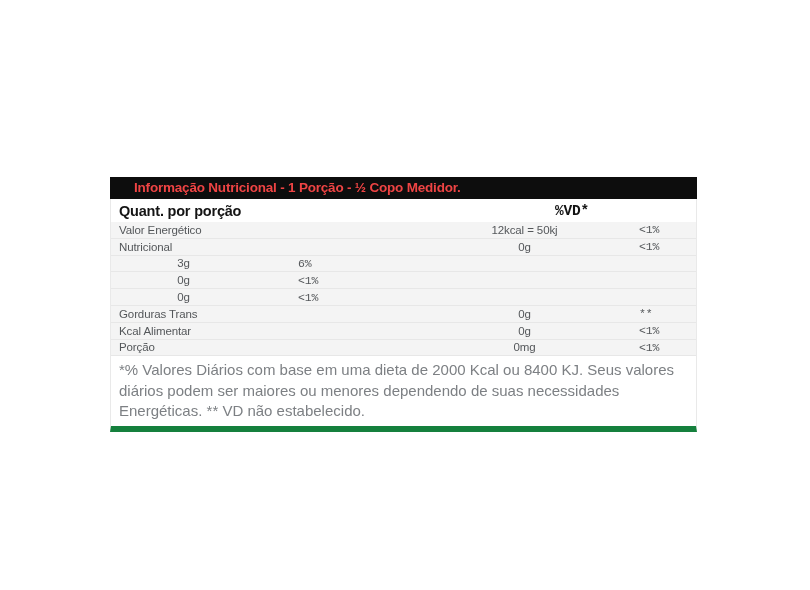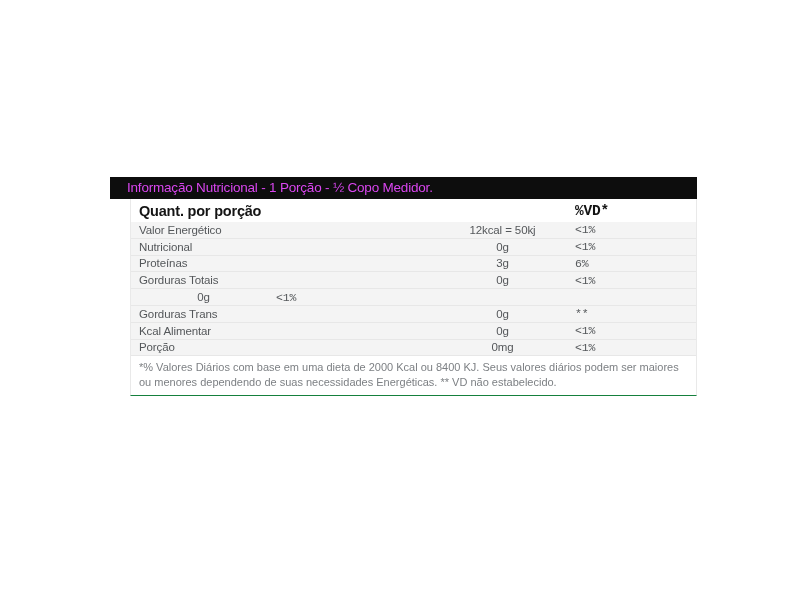--- a/index.html
+++ b/index.html
@@ -15,37 +15,36 @@
     overflow: hidden;
   }
   .nutrition-label {
     position: absolute;
     left: 110px;
     top: 177px;
     width: 587px;
   }
   .title-bar {
     background: #0d0d0d;
-    color: #d946ef;
+    color: #ef4444;
     height: 22px;
     line-height: 22px;
-    font-weight: normal;
+    font-weight: bold;
     font-size: 13.5px;
-    padding-left: 17px;
+    padding-left: 24px;
     letter-spacing: -0.2px;
     box-sizing: border-box;
     white-space: nowrap;
     overflow: hidden;
   }
   .label-body {
     border-left: 1px solid #e9e9e9;
     border-right: 1px solid #e9e9e9;
-    border-bottom: 1px solid #15803d;
+    border-bottom: 6px solid #15803d;
     box-sizing: border-box;
-    margin-left: 20px;
   }
   .header-row {
     display: flex;
     height: 23px;
     align-items: center;
     background: #ffffff;
     font-weight: bold;
     font-size: 14.5px;
     color: #141414;
     letter-spacing: -0.2px;
@@ -72,25 +71,26 @@
   .data-row {
     display: flex;
     height: 16.8px;
     align-items: center;
     background: #f4f4f4;
     border-bottom: 1px solid #e7e7e7;
     box-sizing: border-box;
     font-size: 11.5px;
     color: #54575a;
     letter-spacing: -0.1px;
+    gap: 42px;
   }
   .footnote {
     background: #ffffff;
     color: #7d8084;
-    font-size: 11px;
+    font-size: 15px;
     line-height: 1.35;
     padding: 4px 10px 5px 8px;
     letter-spacing: 0;
   }
 </style>
 </head>
 <body>
 
 <div class="nutrition-label">
 
@@ -110,27 +110,25 @@
       <div class="col-dv">&lt;1%</div>
     </div>
 
     <div class="data-row">
       <div class="col-label">Nutricional</div>
       <div class="col-value">0g</div>
       <div class="col-dv">&lt;1%</div>
     </div>
 
     <div class="data-row">
-      <div class="col-label">Proteínas</div>
       <div class="col-value">3g</div>
       <div class="col-dv">6%</div>
     </div>
 
     <div class="data-row">
-      <div class="col-label">Gorduras Totais</div>
       <div class="col-value">0g</div>
       <div class="col-dv">&lt;1%</div>
     </div>
 
     <div class="data-row">
       <div class="col-value">0g</div>
       <div class="col-dv">&lt;1%</div>
     </div>
 
     <div class="data-row">

